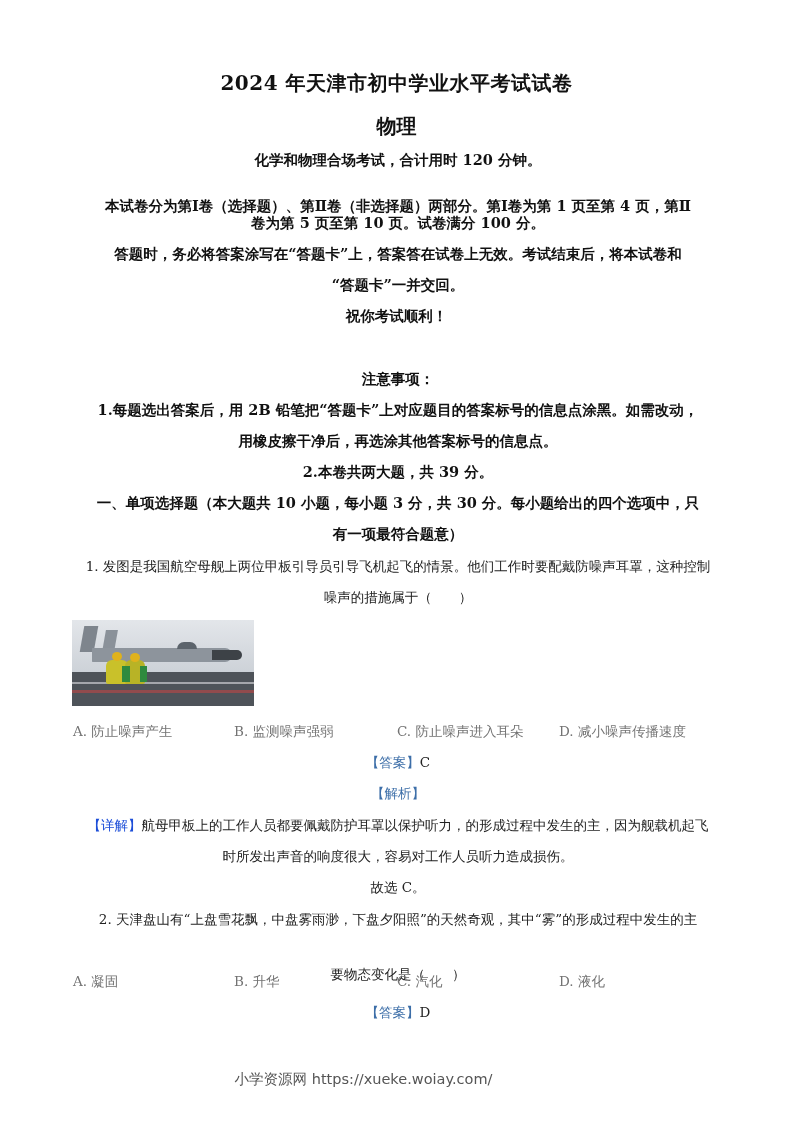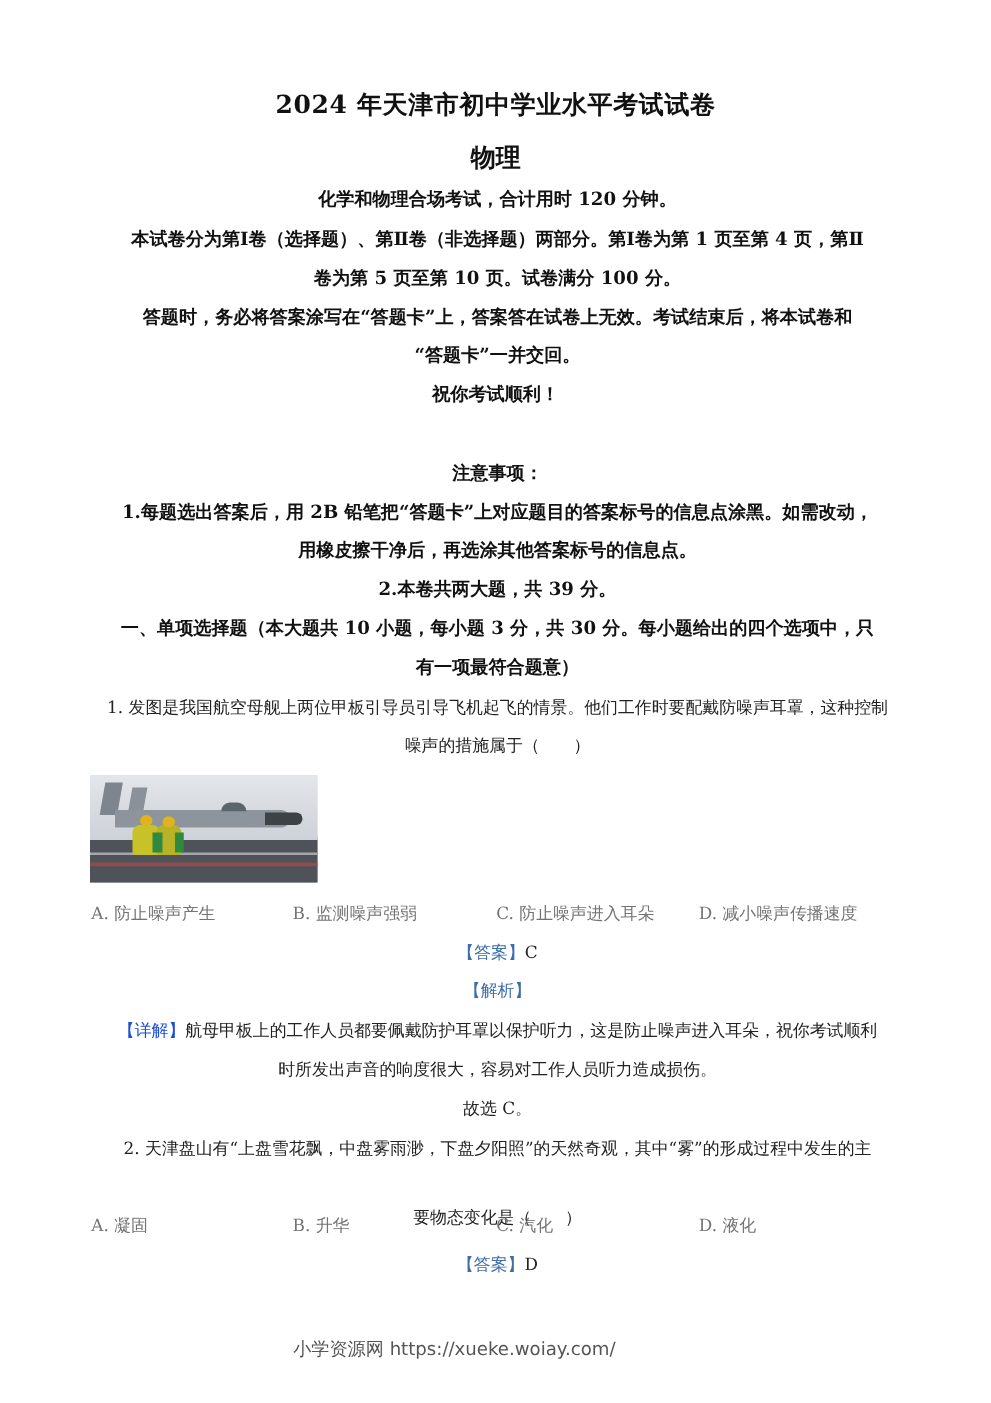--- a/index.html
+++ b/index.html
@@ -104,21 +104,21 @@
 </style>
 </head>
 <body>
 
 <div class="page">
 
   <div class="title">2024 年天津市初中学业水平考试试卷</div>
   <div class="subject">物理</div>
 
   <div class="line bold" style="top:150px;">化学和物理合场考试，合计用时 120 分钟。</div>
-  <div class="line bold" style="top:182px;">本试卷分为第Ⅰ卷（选择题）、第Ⅱ卷（非选择题）两部分。第Ⅰ卷为第 1 页至第 4 页，第Ⅱ</div>
+  <div class="line bold" style="top:196px;">本试卷分为第Ⅰ卷（选择题）、第Ⅱ卷（非选择题）两部分。第Ⅰ卷为第 1 页至第 4 页，第Ⅱ</div>
   <div class="line bold" style="top:213px;">卷为第 5 页至第 10 页。试卷满分 100 分。</div>
   <div class="line bold" style="top:244px;">答题时，务必将答案涂写在“答题卡”上，答案答在试卷上无效。考试结束后，将本试卷和</div>
   <div class="line bold" style="top:275px;">“答题卡”一并交回。</div>
 
   <div class="line bold center" style="top:306px;">祝你考试顺利！</div>
 
   <div class="line bold" style="top:369px;">注意事项：</div>
   <div class="line bold" style="top:400px;">1.每题选出答案后，用 2B 铅笔把“答题卡”上对应题目的答案标号的信息点涂黑。如需改动，</div>
   <div class="line bold" style="top:431px;">用橡皮擦干净后，再选涂其他答案标号的信息点。</div>
   <div class="line bold" style="top:462px;">2.本卷共两大题，共 39 分。</div>
@@ -152,21 +152,21 @@
   <div class="opt" style="left:397px; top:721px;">C. 防止噪声进入耳朵</div>
   <div class="opt" style="left:559px; top:721px;">D. 减小噪声传播速度</div>
 
   <div class="line q-line" style="top:752px;">
     <span class="tag-blue">【答案】</span><span>C</span>
   </div>
   <div class="line q-line" style="top:783px;">
     <span class="tag-blue">【解析】</span>
   </div>
   <div class="line q-line" style="top:815px;">
-    <span class="tag-black">【详解】</span><span>航母甲板上的工作人员都要佩戴防护耳罩以保护听力，这是防止噪声进入耳朵，祝你考试顺利</span>
+    <span class="tag-black">【详解】</span><span>航母甲板上的工作人员都要佩戴防护耳罩以保护听力，的形成过程中发生的主，因为舰载机起飞</span>
   </div>
   <div class="line q-line" style="top:846px;">时所发出声音的响度很大，容易对工作人员听力造成损伤。</div>
   <div class="line q-line" style="top:877px;">故选 C。</div>
 
   <div class="line q-line" style="top:909px;">2. 天津盘山有“上盘雪花飘，中盘雾雨渺，下盘夕阳照”的天然奇观，其中“雾”的形成过程中发生的主</div>
   <div class="line q-line" style="top:940px;margin-top:24px;">要物态变化是（　　）</div>
 
   <div class="opt" style="left:73px; top:971px;">A. 凝固</div>
   <div class="opt" style="left:234px; top:971px;">B. 升华</div>
   <div class="opt" style="left:397px; top:971px;">C. 汽化</div>

